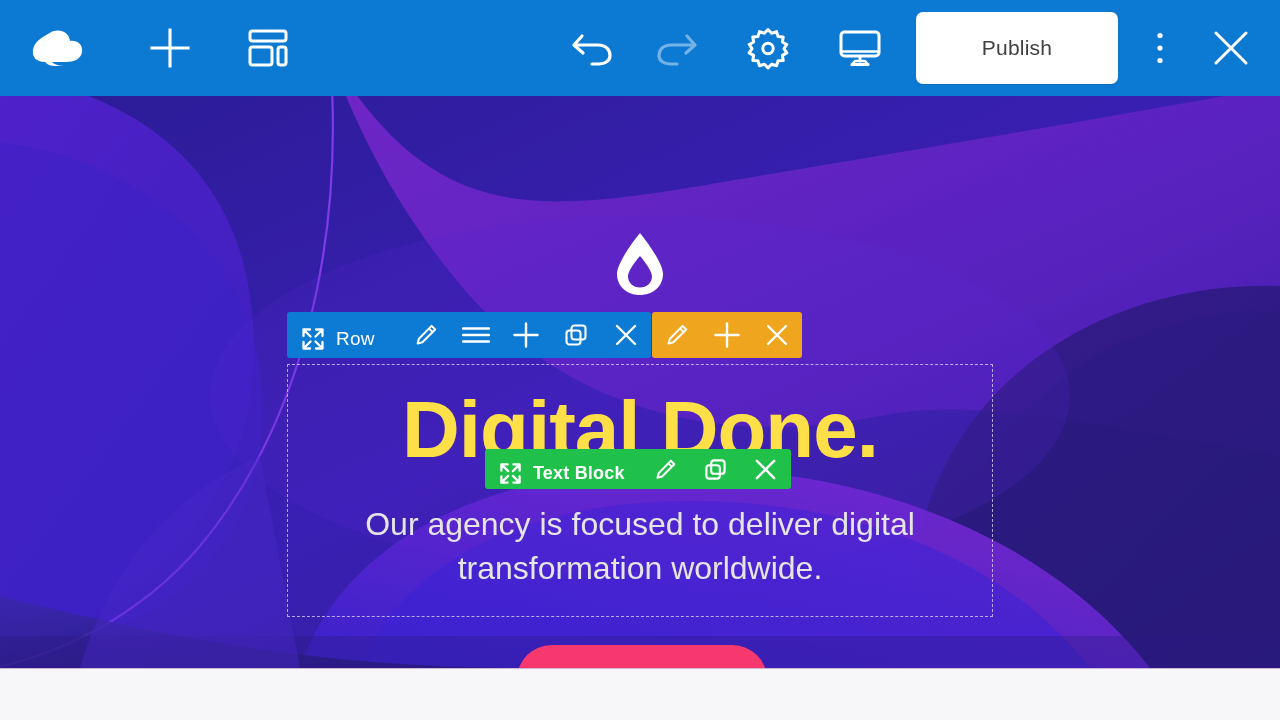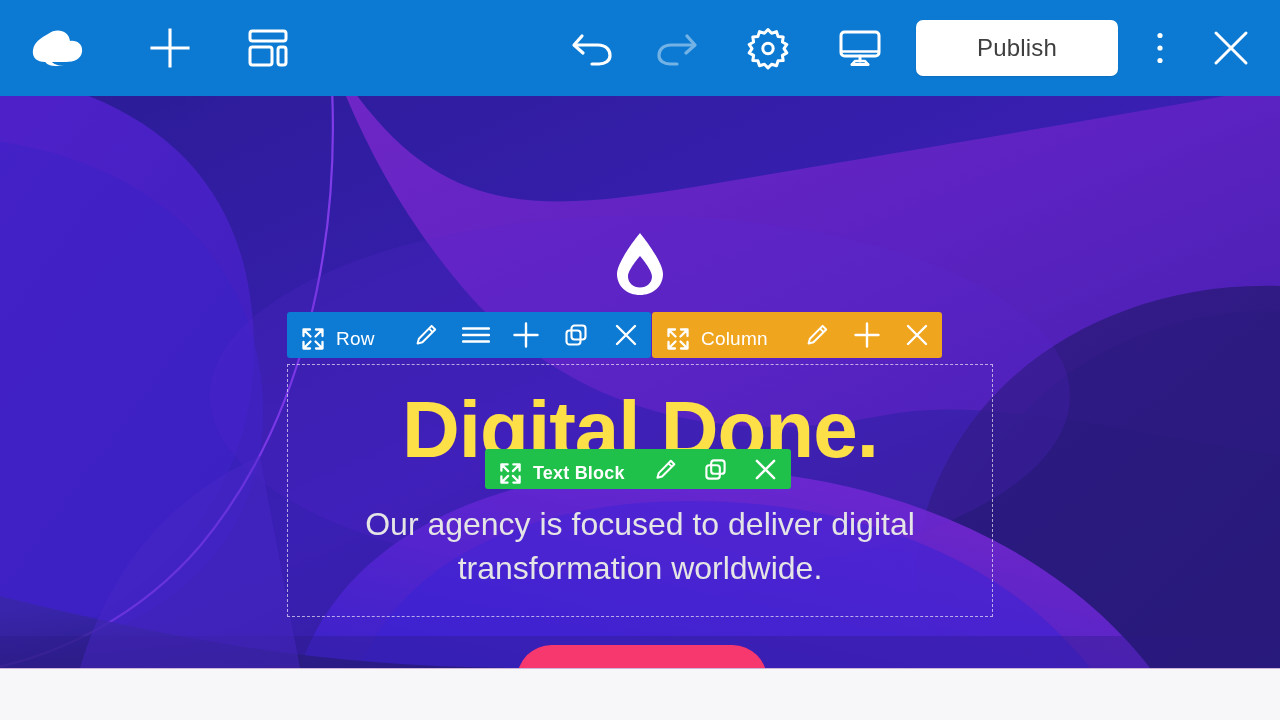--- a/index.html
+++ b/index.html
@@ -24,24 +24,24 @@
   }
   #logo-wrap{ width:120px; display:flex; align-items:center; justify-content:center; }
   #add-btn{ width:100px; }
   #layout-btn{ width:96px; }
   .tb-spacer{ flex:1 1 auto; }
   #undo-btn{ width:78px; }
   #redo-btn{ width:90px; opacity:.42; }
   #settings-btn{ width:92px; }
   #preview-btn{ width:92px; }
   #publish-btn{
-    width:202px; height:56px; margin-left:10px;
+    width:202px; height:72px; margin-left:10px;
     background:#ffffff; border-radius:7px;
     display:flex; align-items:center; justify-content:center;
-    color:#3f3f3f; font-size:24px; letter-spacing:.2px;
+    color:#3f3f3f; font-size:21px; letter-spacing:.2px;
     box-shadow:0 1px 2px rgba(0,0,0,.10);
     cursor:pointer;
   }
   #more-btn{ width:68px; margin-left:8px; }
   #close-btn{ width:74px; margin-right:12px; }
 
   
   #canvas{
     position:absolute; left:0; top:96px;
     width:1280px; height:572px;
@@ -332,31 +332,20 @@
     <div class="act">
       <span>
         <svg width="24" height="24" viewBox="0 0 24 24">
           <path d="M3 3 L21 21 M21 3 L3 21" stroke="#fff" stroke-width="2.4" stroke-linecap="round"></path>
         </svg>
       </span>
     </div>
   </div>
 
   <div id="column-toolbar" class="etoolbar">
-    <div class="handle">
-      <span>
-        <svg width="24" height="24" viewBox="0 0 24 24">
-          <path d="M2.5 2.5 L9 2.5 M2.5 2.5 L2.5 9 M2.5 2.5 L9.5 9.5" stroke="#fff" stroke-width="2.3" stroke-linecap="round"></path>
-          <path d="M21.5 2.5 L15 2.5 M21.5 2.5 L21.5 9 M21.5 2.5 L14.5 9.5" stroke="#fff" stroke-width="2.3" stroke-linecap="round"></path>
-          <path d="M2.5 21.5 L9 21.5 M2.5 21.5 L2.5 15 M2.5 21.5 L9.5 14.5" stroke="#fff" stroke-width="2.3" stroke-linecap="round"></path>
-          <path d="M21.5 21.5 L15 21.5 M21.5 21.5 L21.5 15 M21.5 21.5 L14.5 14.5" stroke="#fff" stroke-width="2.3" stroke-linecap="round"></path>
-        </svg>
-      </span>
-      <span class="lbl">Column</span>
-    </div>
 
     <div class="act">
       <span>
         <svg width="24" height="24" viewBox="0 0 24 24">
           <path d="M17.6 2.9 L21.2 6.5 L8.4 19.3 L3.6 20.6 L4.9 15.8 Z" fill="none" stroke="#fff" stroke-width="2" stroke-linejoin="round"></path>
           <path d="M15 5.5 L18.6 9.1" stroke="#fff" stroke-width="1.8"></path>
         </svg>
       </span>
     </div>
 

